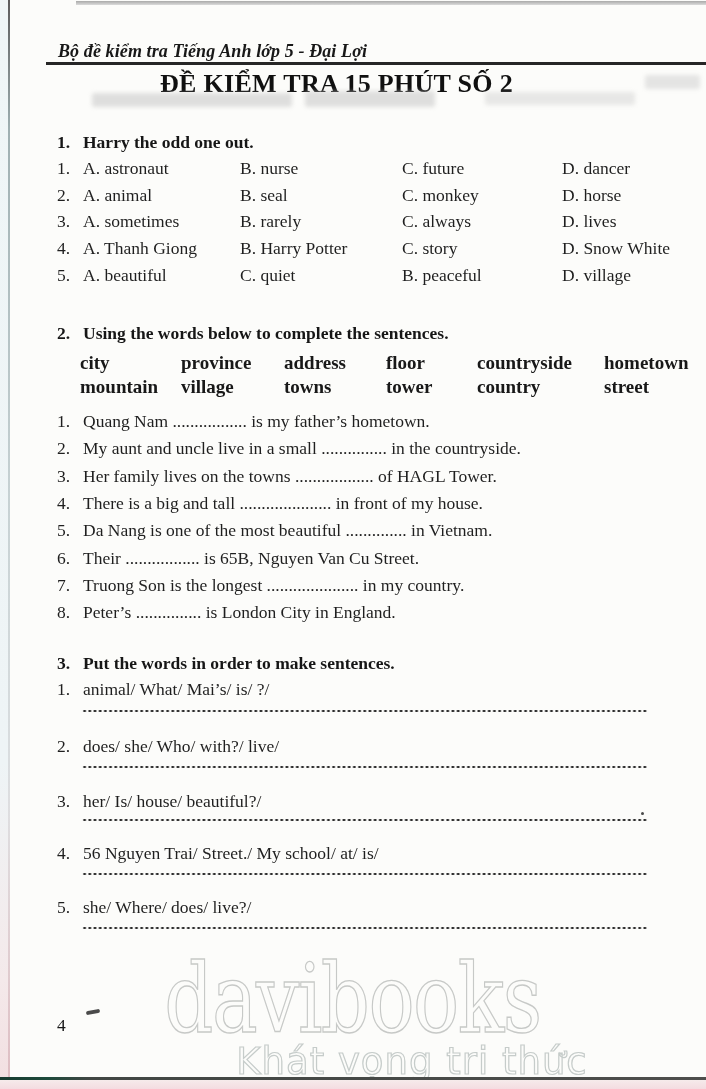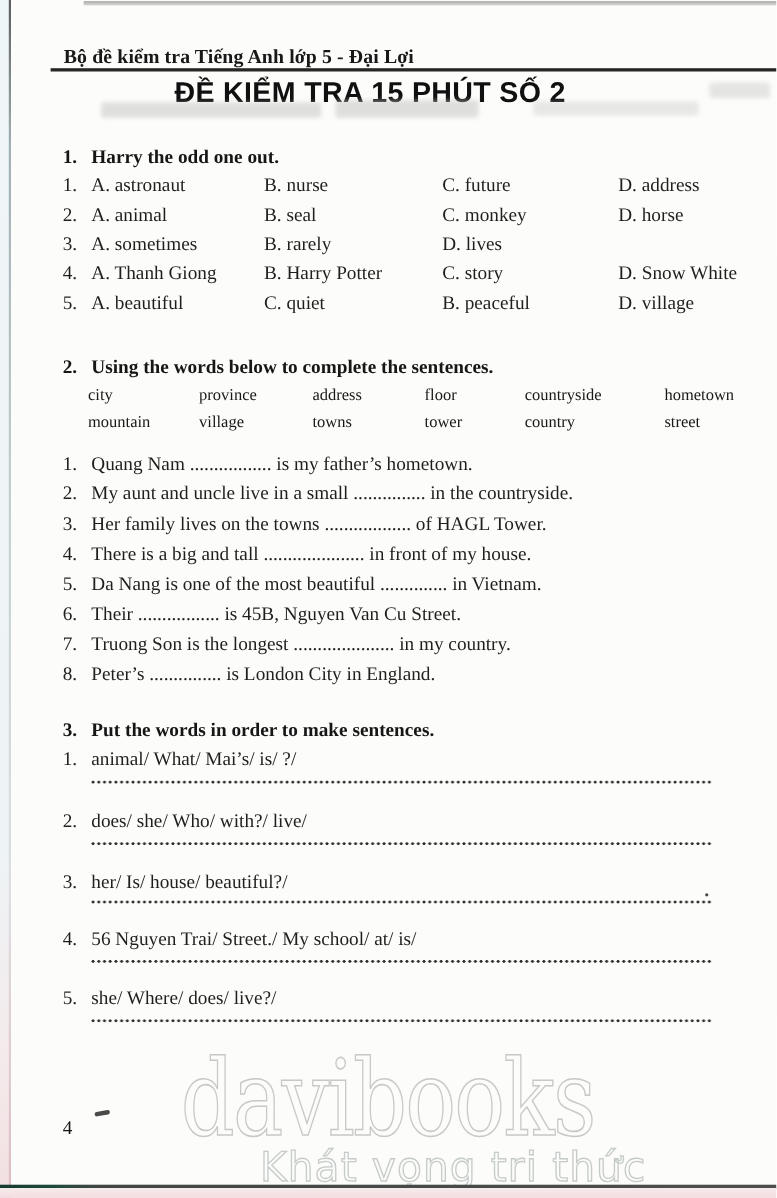--- a/index.html
+++ b/index.html
@@ -16,34 +16,34 @@
   .edge-top{position:absolute;left:76px;top:1px;width:630px;height:4px;
     background:linear-gradient(to bottom,#8e8e8e,#d0d0d0);opacity:.75;}
   .bottom-rule{position:absolute;left:0;top:1077px;width:706px;height:3.5px;
     background:linear-gradient(to right,#183b30 0px,#1d4a3b 48px,#414643 90px,#4e4e4c 100%);}
   .bottom-strip{position:absolute;left:0;top:1080px;width:706px;height:9px;
     background:linear-gradient(to bottom,#f6ebeb,#f4dce1);}
   .speck{position:absolute;background:#4a4a4a;border-radius:2px;}
   
   .ghost{position:absolute;background:#c2c2c2;filter:blur(2px);border-radius:2px;}
   
-  .running-header{position:absolute;left:58px;top:41px;font-weight:bold;
+  .running-header{position:absolute;left:58px;top:41px;font-style:italic;font-weight:bold;
     font-size:18px;letter-spacing:.1px;color:#181818;}
   .header-rule{position:absolute;left:46px;top:62px;width:660px;height:3px;background:#262626;}
   .page-title{position:absolute;left:0;top:69px;width:673px;text-align:center;
-    font-family:Liberation Sans, sans-serif;font-weight:bold;font-size:26px;
+    font-family:Liberation Serif, serif;font-weight:bold;font-size:26px;
     letter-spacing:.3px;color:#101010;}
   
   .heading{position:absolute;left:57px;display:grid;grid-template-columns:26px auto;
     font-weight:bold;font-size:17.5px;color:#161616;}
   .s1-row{position:absolute;left:57px;width:645px;display:grid;
     grid-template-columns:26px 157px 162px 160px auto;font-size:17.5px;}
   .wb-row{position:absolute;left:80px;width:620px;display:grid;
     grid-template-columns:101px 103px 102px 91px 127px auto;
-    font-weight:normal;font-size:15px;color:#181818;}
+    font-weight:bold;font-size:19px;color:#181818;}
   .s2-row,.s3-row{position:absolute;left:57px;width:640px;display:grid;
     grid-template-columns:26px auto;font-size:17.5px;}
   
   .dotline{position:absolute;left:82px;width:566px;height:4px;
     background-image:radial-gradient(circle at 2.6px 2px,#2d2d2d 1.25px,rgba(0,0,0,0) 1.55px);
     background-size:5.2px 4px;background-repeat:repeat-x;}
   
   .page-number{position:absolute;left:57px;top:1015px;font-size:17.5px;color:#161616;}
   .wm-brand{position:absolute;left:0;top:953px;width:706px;text-align:center;
     font-family:"DejaVu Serif",serif;font-size:96px;line-height:92px;letter-spacing:-2px;
@@ -77,33 +77,34 @@
   <div class="heading" style="top:132px;">
     <span>1.</span>
     <span>Harry the odd one out.</span>
   </div>
 
   <div class="s1-row" style="top:158px;">
     <span>1.</span>
     <span>A. astronaut</span>
     <span>B. nurse</span>
     <span>C. future</span>
-    <span>D. address</span>
+    <span>D. dancer</span>
   </div>
   <div class="s1-row" style="top:185px;">
     <span>2.</span>
     <span>A. animal</span>
     <span>B. seal</span>
     <span>C. monkey</span>
     <span>D. horse</span>
   </div>
   <div class="s1-row" style="top:211px;">
     <span>3.</span>
     <span>A. sometimes</span>
     <span>B. rarely</span>
+    <span>C. always</span>
     <span>D. lives</span>
   </div>
   <div class="s1-row" style="top:238px;">
     <span>4.</span>
     <span>A. Thanh Giong</span>
     <span>B. Harry Potter</span>
     <span>C. story</span>
     <span>D. Snow White</span>
   </div>
   <div class="s1-row" style="top:265px;">
@@ -151,21 +152,21 @@
   <div class="s2-row" style="top:493px;">
     <span>4.</span>
     <span>There is a big and tall ..................... in front of my house.</span>
   </div>
   <div class="s2-row" style="top:520px;">
     <span>5.</span>
     <span>Da Nang is one of the most beautiful .............. in Vietnam.</span>
   </div>
   <div class="s2-row" style="top:548px;">
     <span>6.</span>
-    <span>Their ................. is 45B, Nguyen Van Cu Street.</span>
+    <span>Their ................. is 65B, Nguyen Van Cu Street.</span>
   </div>
   <div class="s2-row" style="top:575px;">
     <span>7.</span>
     <span>Truong Son is the longest ..................... in my country.</span>
   </div>
   <div class="s2-row" style="top:602px;">
     <span>8.</span>
     <span>Peter’s ............... is London City in England.</span>
   </div>
 

